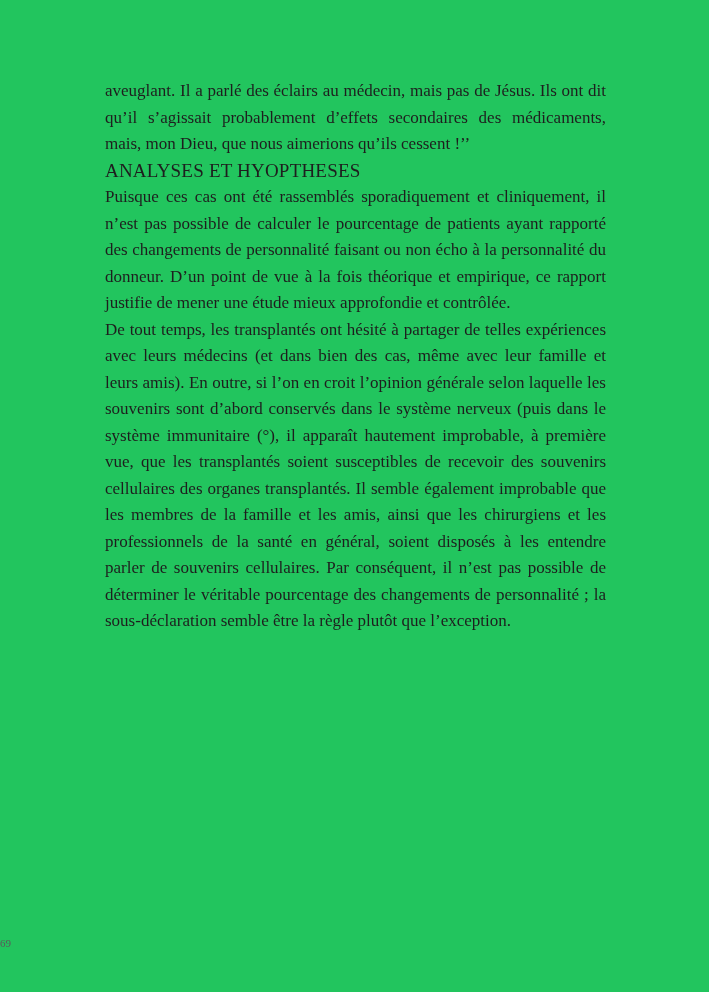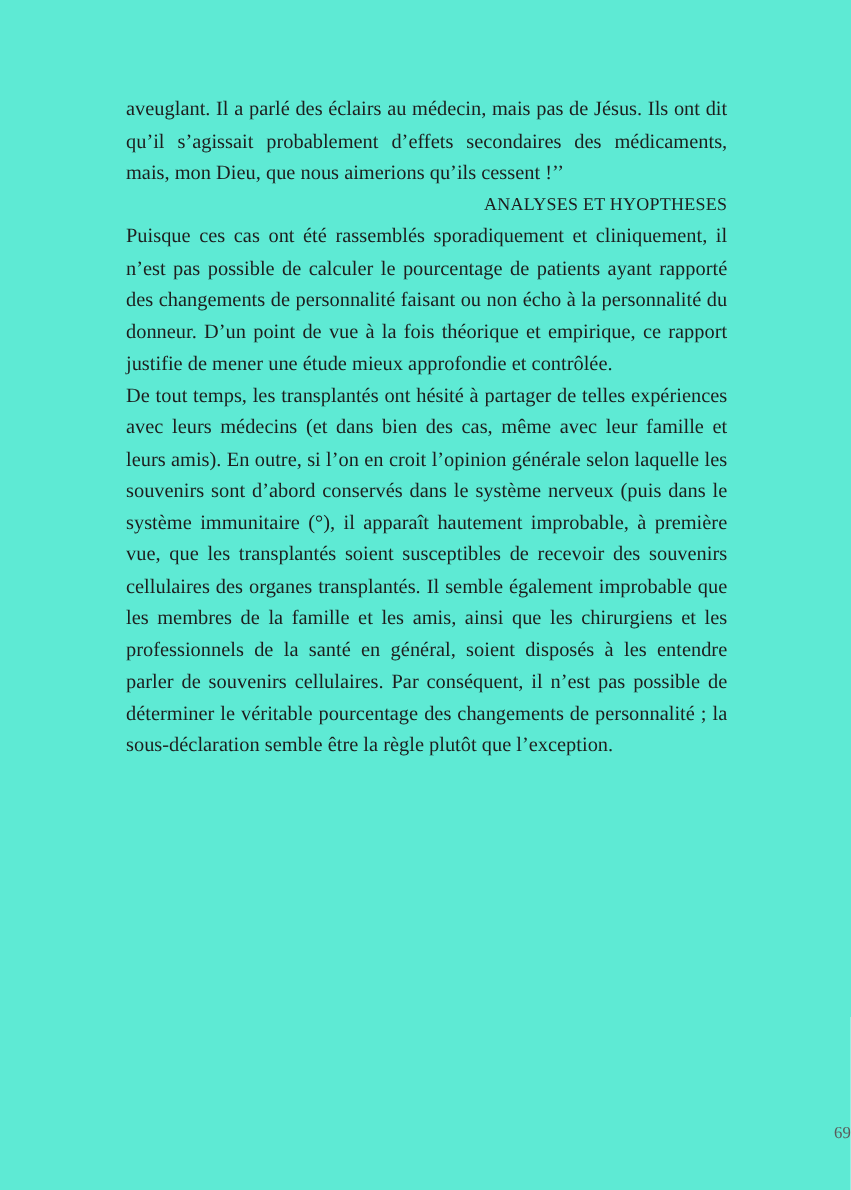--- a/index.html
+++ b/index.html
@@ -4,57 +4,57 @@
 <style>
   html, body {
     margin: 0;
     padding: 0;
     background: #ffffff;
   }
   .page {
     position: relative;
     width: 709px;
     height: 992px;
-    background: #5eead4;
+    background: #22c55e;
     font-family: "Liberation Serif", "DejaVu Serif", serif;
     color: #1e1e1e;
     overflow: hidden;
   }
   .text-block {
     position: absolute;
     left: 105px;
     top: 78px;
     width: 501px;
     font-size: 17px;
     line-height: 26.5px;
     text-align: justify;
   }
   .text-block p {
     margin: 0;
   }
   .heading {
-    font-size: 15px;
+    font-size: 19px;
     font-weight: normal;
     letter-spacing: 0.2px;
-    text-align: right;
+    text-align: left;
     margin: 20px 0 18px 0;
   }
   .p-note {
     margin-top: 17px;
   }
   .p-case {
     margin-top: 17px;
   }
   .page-number {
     position: absolute;
     left: 0;
     right: 0;
     top: 937px;
-    text-align: right;
-    font-size: 14px;
+    text-align: left;
+    font-size: 11px;
     color: #5a5a5a;
     font-family: "Liberation Serif", "DejaVu Serif", serif;
   }
 </style>
 </head>
 <body>
 
 <div class="page">
   <div class="text-block">
     <p class="p-intro">aveuglant. Il a parlé des éclairs au médecin, mais pas de Jésus. Ils ont dit qu’il s’agissait probablement d’effets secondaires des médicaments, mais, mon Dieu, que nous aimerions qu’ils cessent !’’</p>

